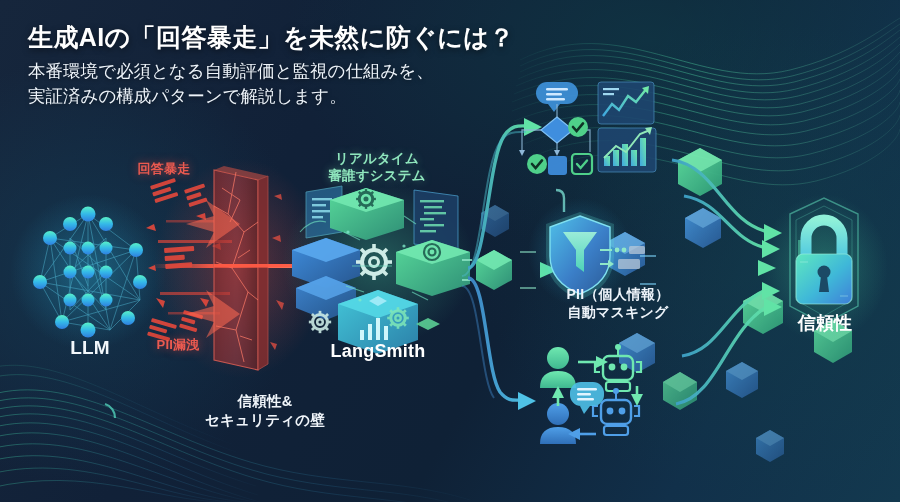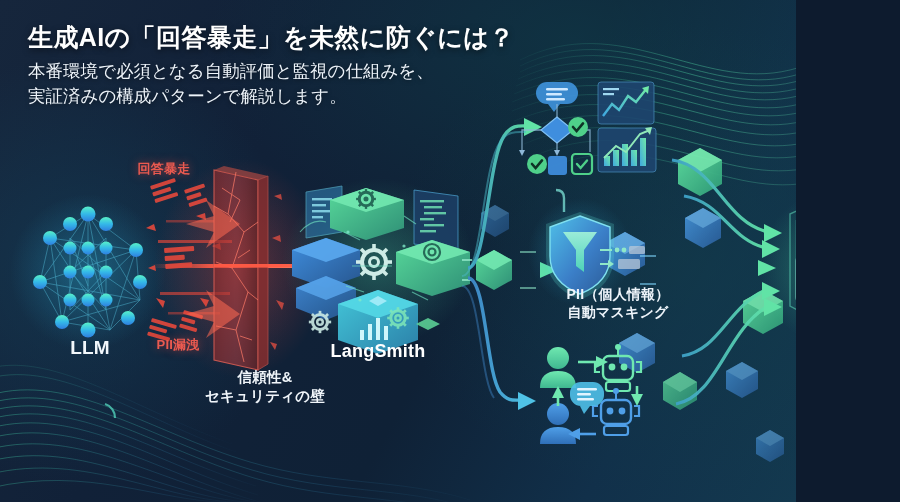--- a/index.html
+++ b/index.html
@@ -1,18 +1,18 @@
 <!DOCTYPE html>
 <html><head>
 <meta charset="utf-8">
 <style>
   html,body{margin:0;padding:0;background:#0d1b2e;}
   *{box-sizing:border-box;}
   #stage{
-    position:relative;width:796px;height:502px;overflow:hidden;
+    position:relative;width:900px;height:502px;overflow:hidden;
     font-family:"Liberation Sans","DejaVu Sans",sans-serif;
     background:
       radial-gradient(ellipse 420px 340px at 86% 52%, rgba(18,62,74,.55) 0%, rgba(13,27,46,0) 70%),
       radial-gradient(ellipse 300px 300px at 10% 54%, rgba(20,70,96,.50) 0%, rgba(13,27,46,0) 72%),
       radial-gradient(ellipse 520px 300px at 72% 8%, rgba(16,64,76,.55) 0%, rgba(13,27,46,0) 70%),
       linear-gradient(118deg,#16263c 0%,#112138 32%,#0f2136 58%,#11304a 80%,#13394f 100%);
   }
 
   
   .bgsvg{position:absolute;inset:0;width:900px;height:502px;pointer-events:none;}
@@ -23,21 +23,21 @@
 
   
   #title-block{position:absolute;left:28px;top:22px;}
   #headline{color:#ffffff;font-size:25px;font-weight:700;letter-spacing:.4px;
             line-height:1.2;margin:0 0 7px 0;text-shadow:0 2px 6px rgba(0,0,0,.55);}
   #subline{color:#eef4fa;font-size:17.5px;font-weight:400;line-height:1.44;margin:0;
            white-space:pre-line;text-shadow:0 1px 4px rgba(0,0,0,.5);}
 
   
   #cap-llm{left:30px;top:336px;width:120px;color:#f2f7fb;font-size:19px;}
-  #cap-wall{left:180px;top:368px;width:170px;color:#f0f5fa;font-size:14.5px;}
+  #cap-wall{left:180px;top:392px;width:170px;color:#f0f5fa;font-size:14.5px;}
   #cap-attack1{left:118px;top:161px;width:92px;color:#ea5a50;font-size:13px;
                text-shadow:0 0 10px rgba(230,70,60,.6);}
   #cap-attack2{left:130px;top:337px;width:96px;color:#ea5a50;font-size:13px;
                text-shadow:0 0 10px rgba(230,70,60,.6);}
   #cap-realtime{left:316px;top:150px;width:122px;color:#8fe6bd;font-size:13.5px;
                 text-shadow:0 0 9px rgba(110,220,170,.45);}
   #cap-langsmith{left:318px;top:340px;width:120px;color:#ffffff;font-size:18px;}
   #cap-static{left:515px;top:170px;width:164px;color:#ecf3f9;font-size:13.5px;}
   #cap-pii{left:530px;top:286px;width:176px;color:#eef4fa;font-size:14px;}
   #cap-hitl{left:494px;top:436px;width:208px;color:#f2f7fb;font-size:14.5px;}
@@ -708,18 +708,20 @@
     <h1 id="headline">生成AIの「回答暴走」を未然に防ぐには？</h1>
     <p id="subline">本番環境で必須となる自動評価と監視の仕組みを、
 実証済みの構成パターンで解説します。</p>
   </div>
 
   <div class="lbl" id="cap-attack1">回答暴走</div>
   <div class="lbl" id="cap-attack2">PII漏洩</div>
   <div class="lbl" id="cap-llm">LLM</div>
   <div class="lbl" id="cap-wall">信頼性&amp;
 セキュリティの壁</div>
+  <div class="lbl" id="cap-realtime">リアルタイム
+審誰すシステム</div>
   <div class="lbl" id="cap-langsmith">LangSmith</div>
   <div class="lbl" id="cap-pii">PII（個人情報）
 自動マスキング</div>
   <div class="lbl" id="cap-trust">信頼性</div>
 
 </div>
 
 </body></html>

